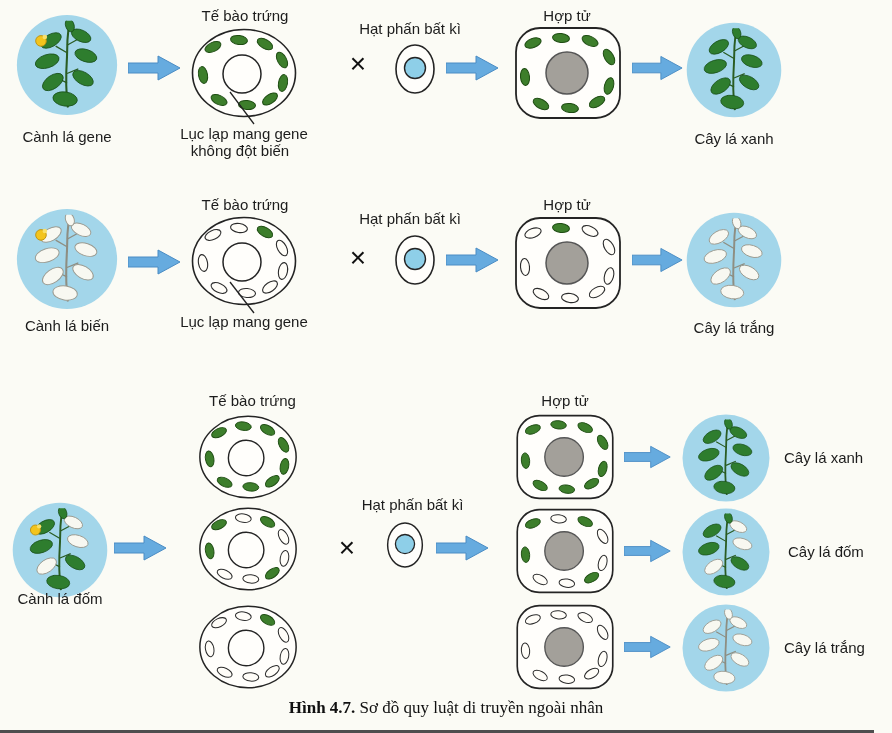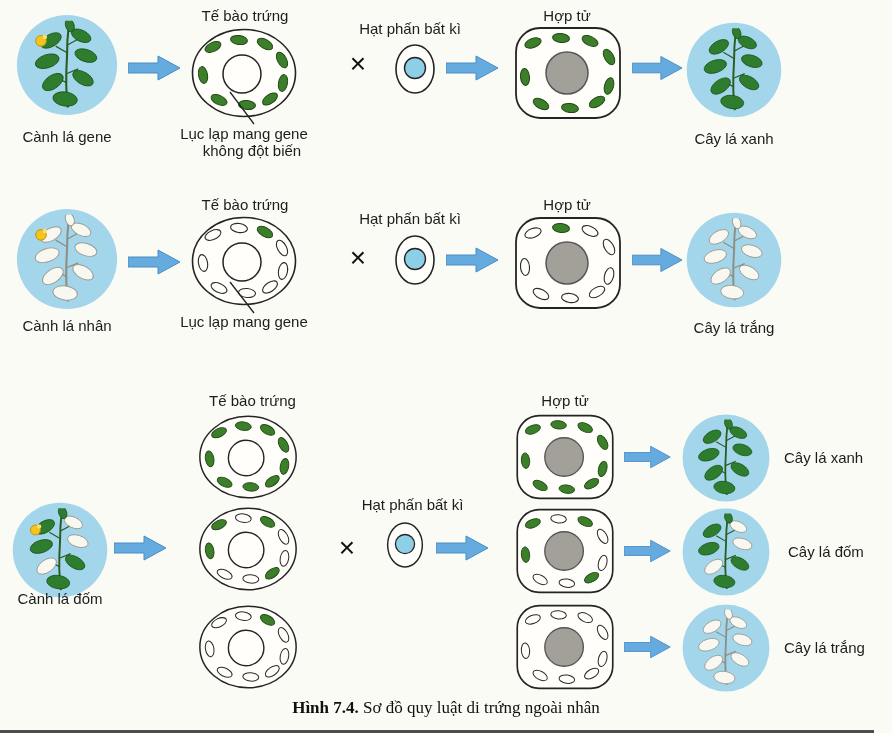--- a/index.html
+++ b/index.html
@@ -177,21 +177,21 @@
   <div class="label" style="left:186px;top:7px;width:118px">Tế bào trứng</div>
   <svg class="abs" style="left:190px;top:27px" width="108" height="92" viewBox="-54 -46 108 92">
     <ellipse class="cell-membrane" cx="0" cy="0" rx="51.5" ry="43.5"></ellipse>
     <circle class="ring" cx="-2" cy="1" r="19"></circle>
     <use href="#eggG"></use>
   </svg>
   <svg class="abs" style="left:222px;top:90px" width="40" height="38" viewBox="0 0 40 38">
     <line class="pointer" x1="8" y1="2" x2="32" y2="34"></line>
   </svg>
   <div class="label" style="left:158px;top:125px;width:172px">Lục lạp mang gene</div>
-  <div class="label" style="left:166px;top:142px;width:172px">không đột biến</div>
+  <div class="label" style="left:154px;top:142px;width:172px">không đột biến</div>
 
   <div class="cross" style="left:338px;top:50px;width:40px">×</div>
 
   <div class="label" style="left:340px;top:20px;width:140px">Hạt phấn bất kì</div>
   <svg class="abs" style="left:392px;top:42px" width="46" height="54" viewBox="-23 -27 46 54">
     <ellipse class="pollen-outer" cx="0" cy="0" rx="19" ry="24"></ellipse>
     <circle class="pollen-inner" cx="0" cy="-1" r="10.5"></circle>
   </svg>
 
   <svg class="abs" style="left:446px;top:54px" width="54" height="28" viewBox="0 0 54 26">
@@ -213,21 +213,21 @@
     <circle class="photo" cx="0" cy="0" r="52"></circle>
     <use href="#plantG" x="-40" y="-46" width="80" height="94"></use>
   </svg>
   <div class="label" style="left:678px;top:130px;width:112px">Cây lá xanh</div>
 
   <svg class="abs" style="left:14px;top:206px" width="106" height="106" viewBox="-55 -55 110 110">
     <circle class="photo" cx="0" cy="0" r="52"></circle>
     <use href="#plantW" x="-40" y="-46" width="80" height="94"></use>
     <use href="#flower" transform="translate(-27,-25)"></use>
   </svg>
-  <div class="label" style="left:4px;top:317px;width:126px">Cành lá nhân</div>
+  <div class="label" style="left:4px;top:317px;width:126px">Cành lá biến</div>
 
   <svg class="abs" style="left:128px;top:248px" width="54" height="28" viewBox="0 0 54 26">
       <use href="#arrowBlock"></use>
     </svg>
 
   <div class="label" style="left:186px;top:196px;width:118px">Tế bào trứng</div>
   <svg class="abs" style="left:190px;top:215px" width="108" height="92" viewBox="-54 -46 108 92">
     <ellipse class="cell-membrane" cx="0" cy="0" rx="51.5" ry="43.5"></ellipse>
     <circle class="ring" cx="-2" cy="1" r="19"></circle>
     <use href="#eggW1"></use>
@@ -346,18 +346,18 @@
   <svg class="abs" style="left:680px;top:602px" width="92" height="92" viewBox="-55 -55 110 110">
     <circle class="photo" cx="0" cy="0" r="52"></circle>
     <use href="#plantW" x="-40" y="-46" width="80" height="94"></use>
   </svg>
 
   <div class="label left" style="left:784px;top:449px;width:106px">Cây lá xanh</div>
   <div class="label left" style="left:788px;top:543px;width:106px">Cây lá đốm</div>
   <div class="label left" style="left:784px;top:639px;width:106px">Cây lá trắng</div>
 
   <div class="caption" style="top:698px">
-    <span class="b">Hình 7.4.</span>
-    <span>Sơ đồ quy luật di trứng ngoài nhân</span>
+    <span class="b">Hình 4.7.</span>
+    <span>Sơ đồ quy luật di truyền ngoài nhân</span>
   </div>
 
   <div class="page-edge"></div>
 </div>
 
 </body></html>

